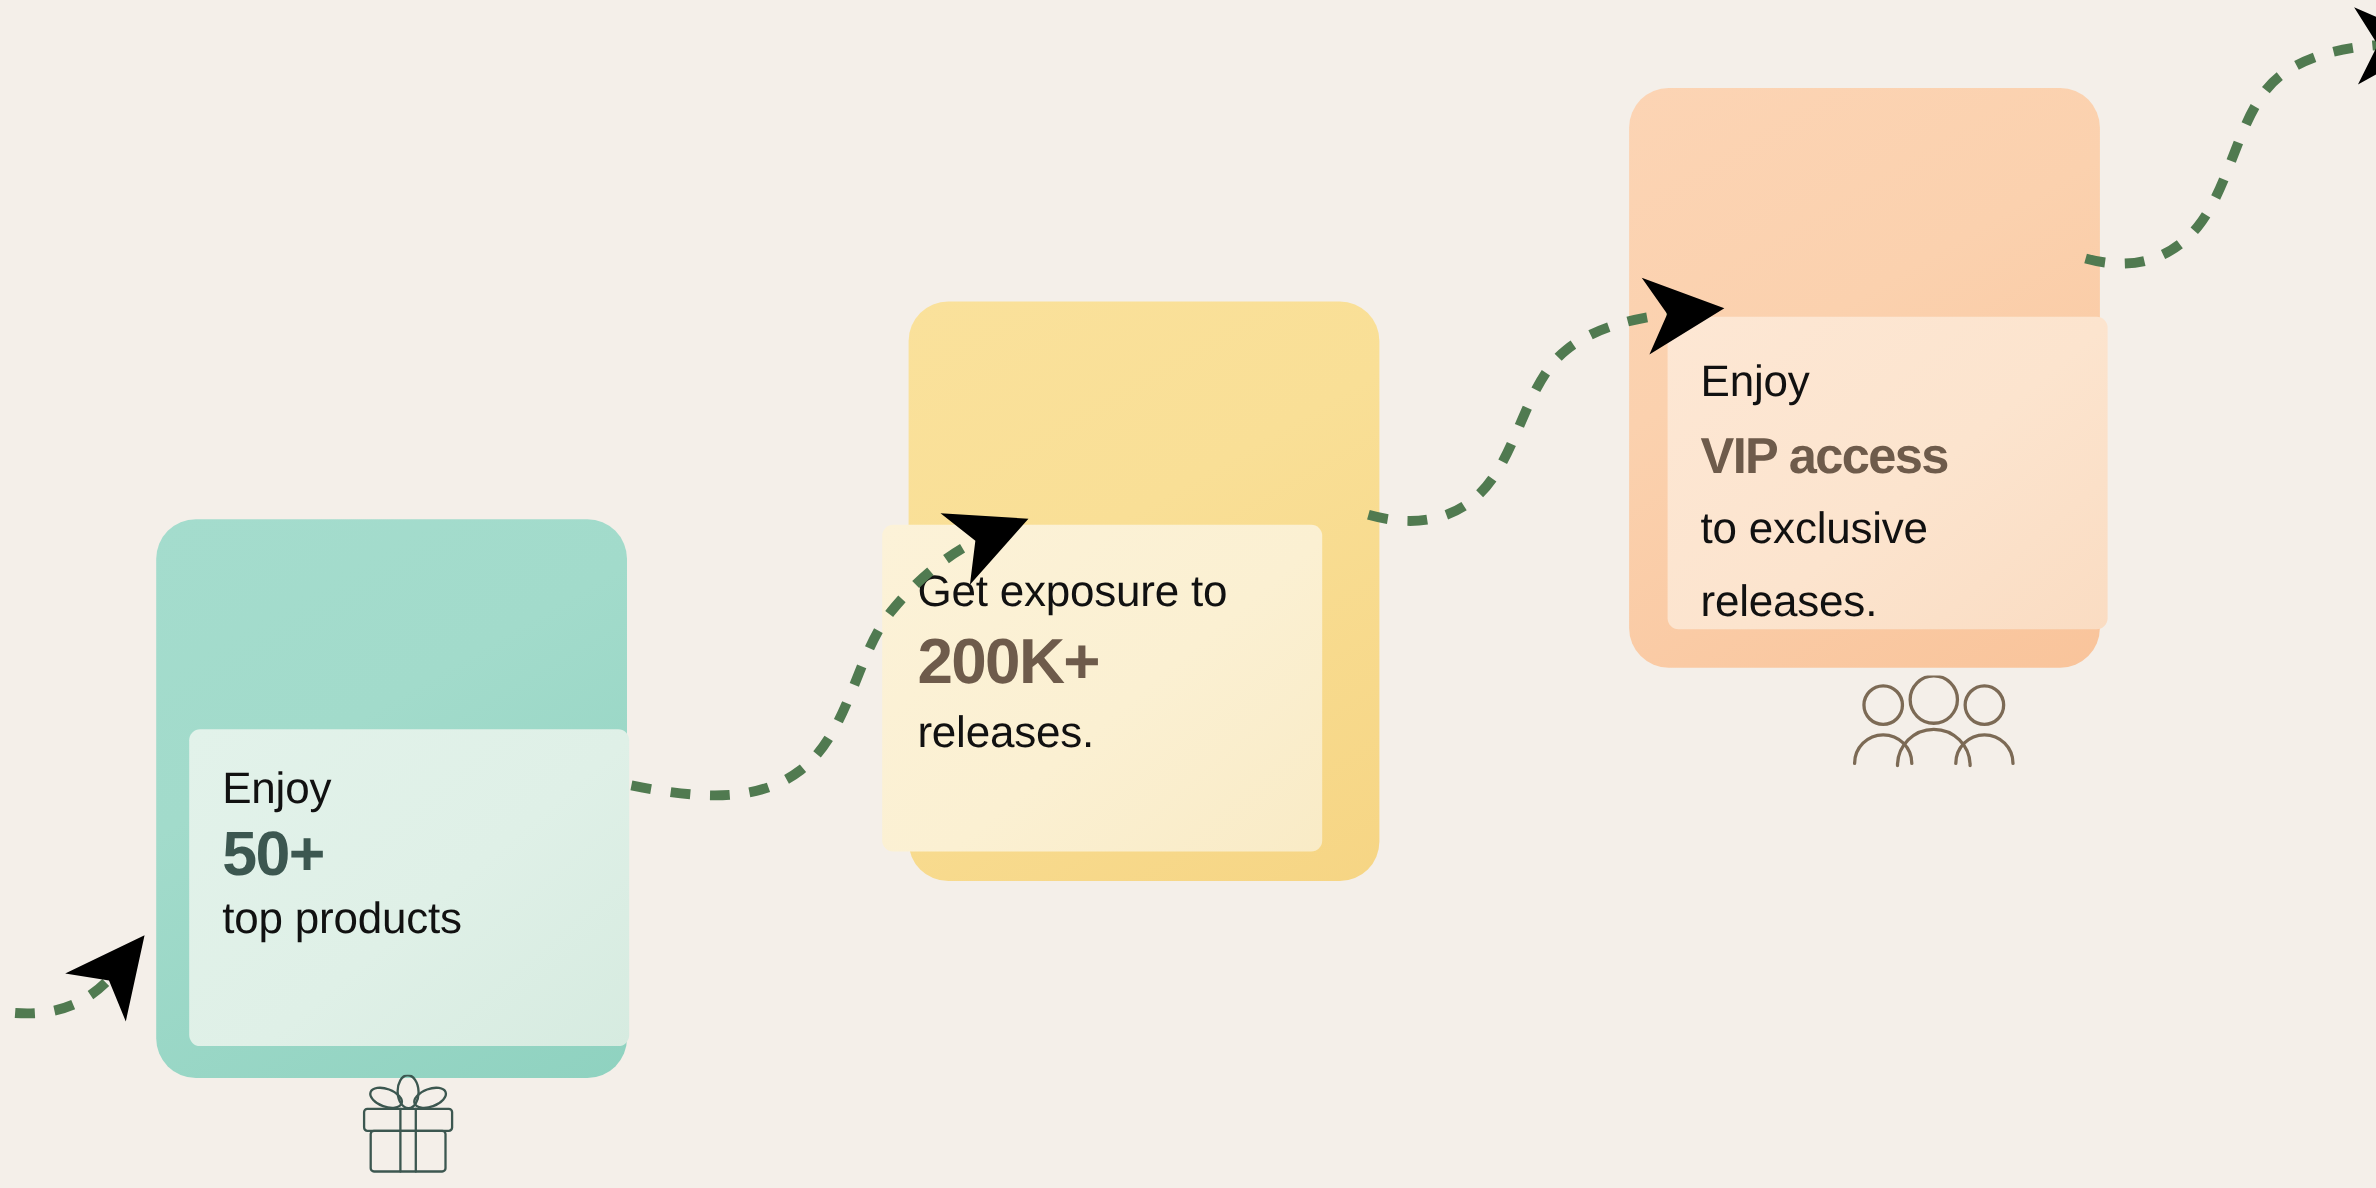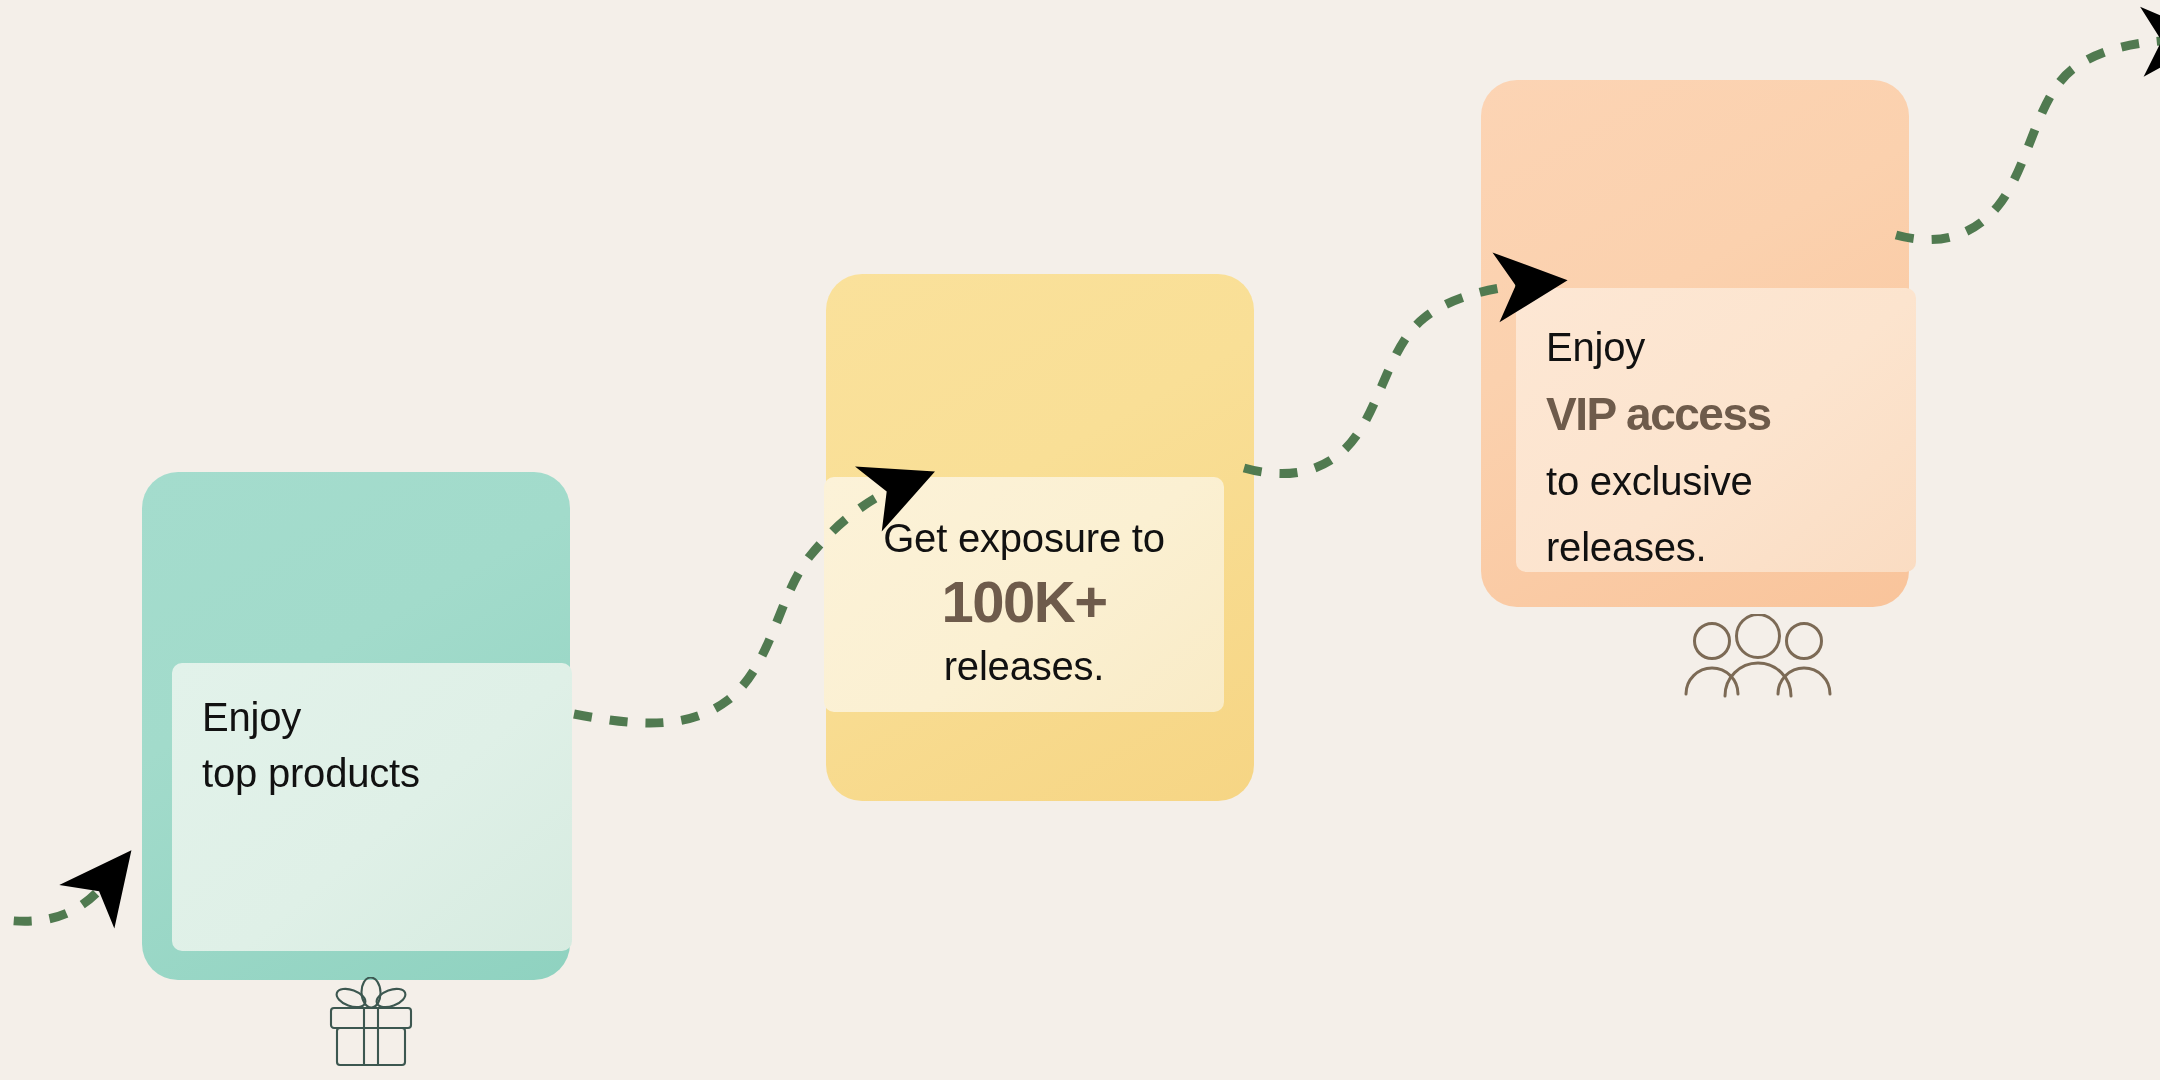--- a/index.html
+++ b/index.html
@@ -89,27 +89,26 @@
 
   
   #card-people {
     left: 826px;
     top: 274px;
     width: 428px;
     height: 527px;
     background: linear-gradient(150deg, #FAE19B 0%, #F9DF96 40%, #F6D584 100%);
   }
   #card-people-inner {
-    left: 824px;
+    left: 802px;
     top: 477px;
     width: 400px;
-    height: 235px;
+    height: 297px;
     background: linear-gradient(140deg, #FCF2D8 0%, #FBF0D2 55%, #F9EBC6 100%);
     padding: 30px 32px 18px 32px;
-    text-align: center;
   }
   #card-people .icon-wrap { left: 856px; top: 340px; }
   #card-people-inner .card-text { font-size: 40px; line-height: 62px; }
   #card-people-inner .card-text .hl { font-size: 58px; line-height: 66px; color: #6E5B4B; }
 
   
   #card-vip {
     left: 1481px;
     top: 80px;
     width: 428px;
@@ -157,40 +156,41 @@
         <rect x="3" y="31" width="80" height="20" rx="3"></rect>
         <rect x="9" y="51" width="68" height="37" rx="3"></rect>
         <line x1="36" y1="31" x2="36" y2="88"></line>
         <line x1="50" y1="31" x2="50" y2="88"></line>
       </svg>
     </span>
   </div>
   <div class="card-inner" id="card-gift-inner">
     <p class="card-text">
       <span class="ln">Enjoy</span>
+      <span class="hl">50+</span>
       <span class="ln">top products</span>
     </p>
   </div>
 
   <div class="card" id="card-people">
     <span class="icon-wrap">
       <svg width="152" height="84" viewBox="0 0 152 84" fill="none" stroke="#7C6A55" stroke-width="3" stroke-linecap="round" stroke-linejoin="round">
         <circle cx="30" cy="27" r="17.5"></circle>
         <path d="M4 80 a26 26 0 0 1 52 0"></path>
         <circle cx="122" cy="27" r="17.5"></circle>
         <path d="M96 80 a26 26 0 0 1 52 0"></path>
         <circle cx="76" cy="22" r="21.5"></circle>
         <path d="M43 82 a33 33 0 0 1 66 0"></path>
       </svg>
     </span>
   </div>
   <div class="card-inner" id="card-people-inner">
     <p class="card-text">
       <span class="ln">Get exposure to</span>
-      <span class="hl">100K+</span>
+      <span class="hl">200K+</span>
       <span class="ln">releases.</span>
     </p>
   </div>
 
   <div class="card" id="card-vip">
     
   </div>
   <div class="card-inner" id="card-vip-inner">
     <p class="card-text">
       <span class="ln">Enjoy</span>

